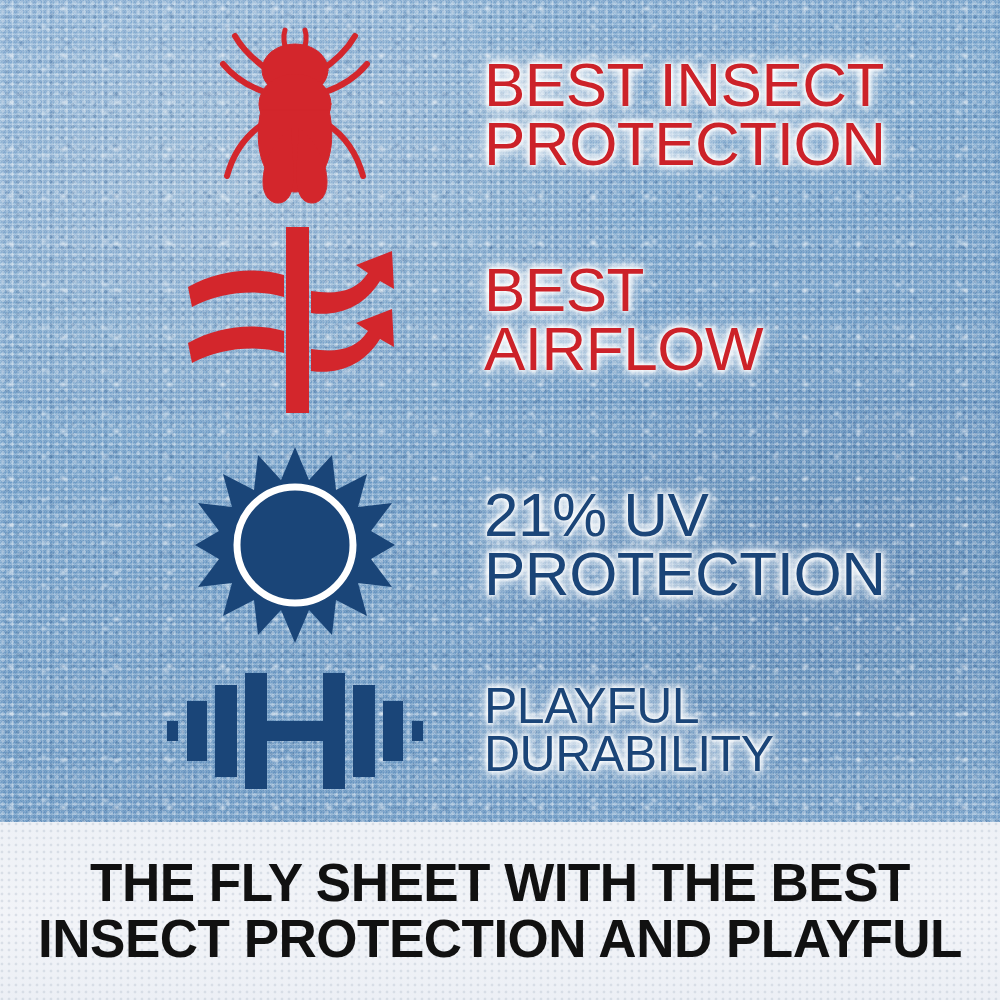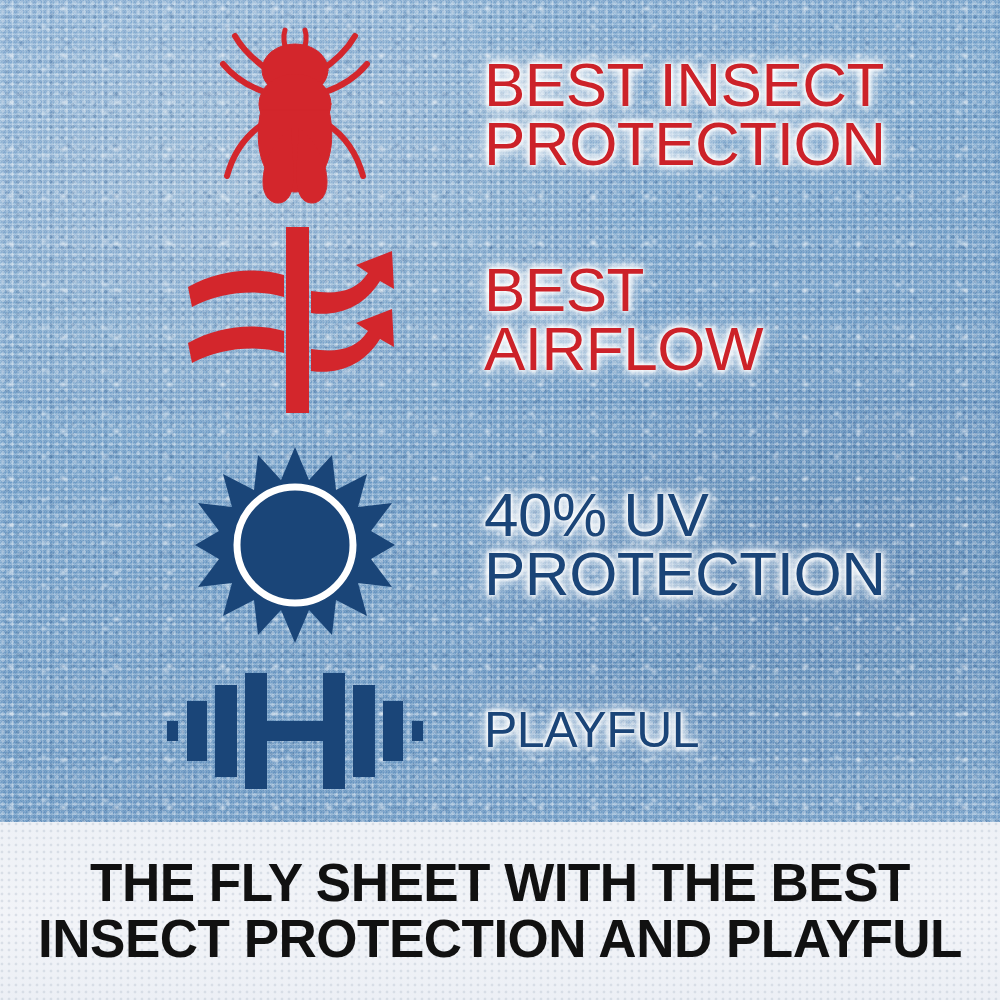--- a/index.html
+++ b/index.html
@@ -237,21 +237,21 @@
           <polygon fill="#1a4578" points="
             100,2 114,35 137,10 141,45 172,29 163,62 197,58 176,86 200,100 176,114
             197,142 163,138 172,171 141,155 137,190 114,165 100,198 86,165 63,190
             59,155 28,171 37,138 3,142 24,114 0,100 24,86 3,58 37,62 28,29 59,45
             63,10 86,35"></polygon>
 
           <circle cx="100" cy="100" r="58" fill="none" stroke="#ffffff" stroke-width="7"></circle>
         </svg>
       </div>
       <div class="label-cell label-navy">
-        <span class="label-line">40% UV</span>
+        <span class="label-line">21% UV</span>
         <span class="label-line">PROTECTION</span>
       </div>
     </div>
 
     <div class="feature-row" id="row-durability">
       <div class="icon-cell">
         <svg width="260" height="140" viewBox="0 0 260 140" aria-hidden="true">
           <g fill="#1a4578">
 
             <rect x="2" y="60" width="11" height="20"></rect>
@@ -269,20 +269,21 @@
             <rect x="188" y="24" width="22" height="92"></rect>
 
             <rect x="218" y="40" width="20" height="60"></rect>
 
             <rect x="247" y="60" width="11" height="20"></rect>
           </g>
         </svg>
       </div>
       <div class="label-cell label-navy">
         <span class="label-line">PLAYFUL</span>
+        <span class="label-line">DURABILITY</span>
       </div>
     </div>
 
   </div>
 
   <div class="caption-banner">
     <span class="caption-line">THE FLY SHEET WITH THE BEST</span>
     <span class="caption-line">INSECT PROTECTION AND PLAYFUL</span>
   </div>
 

